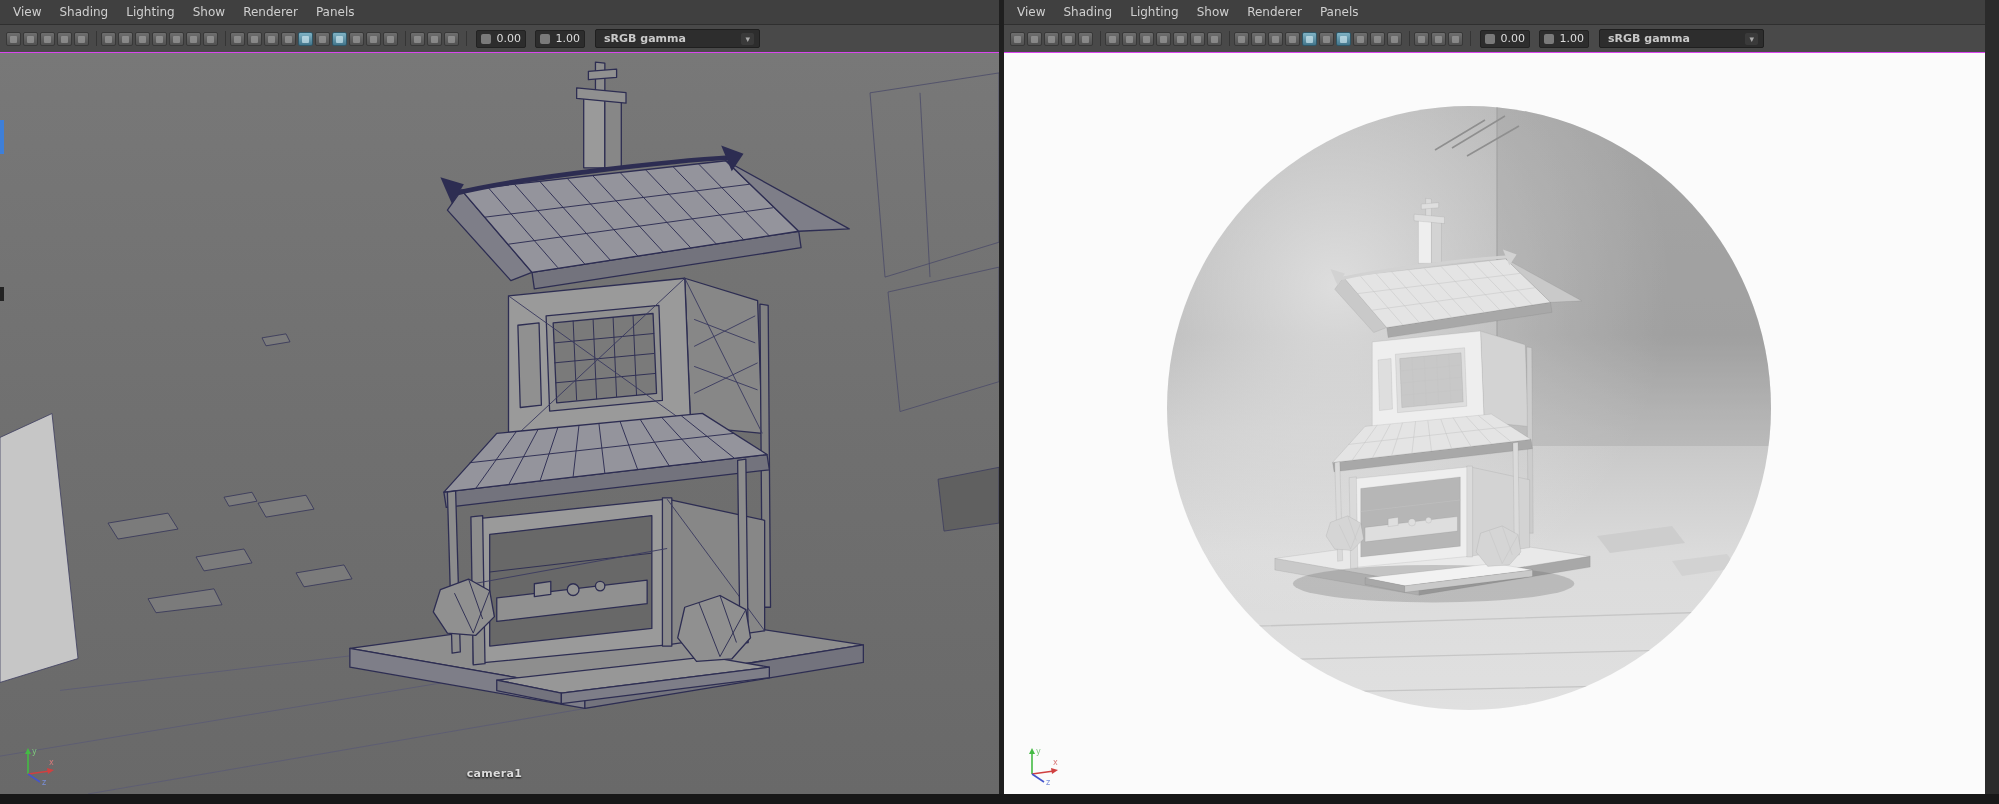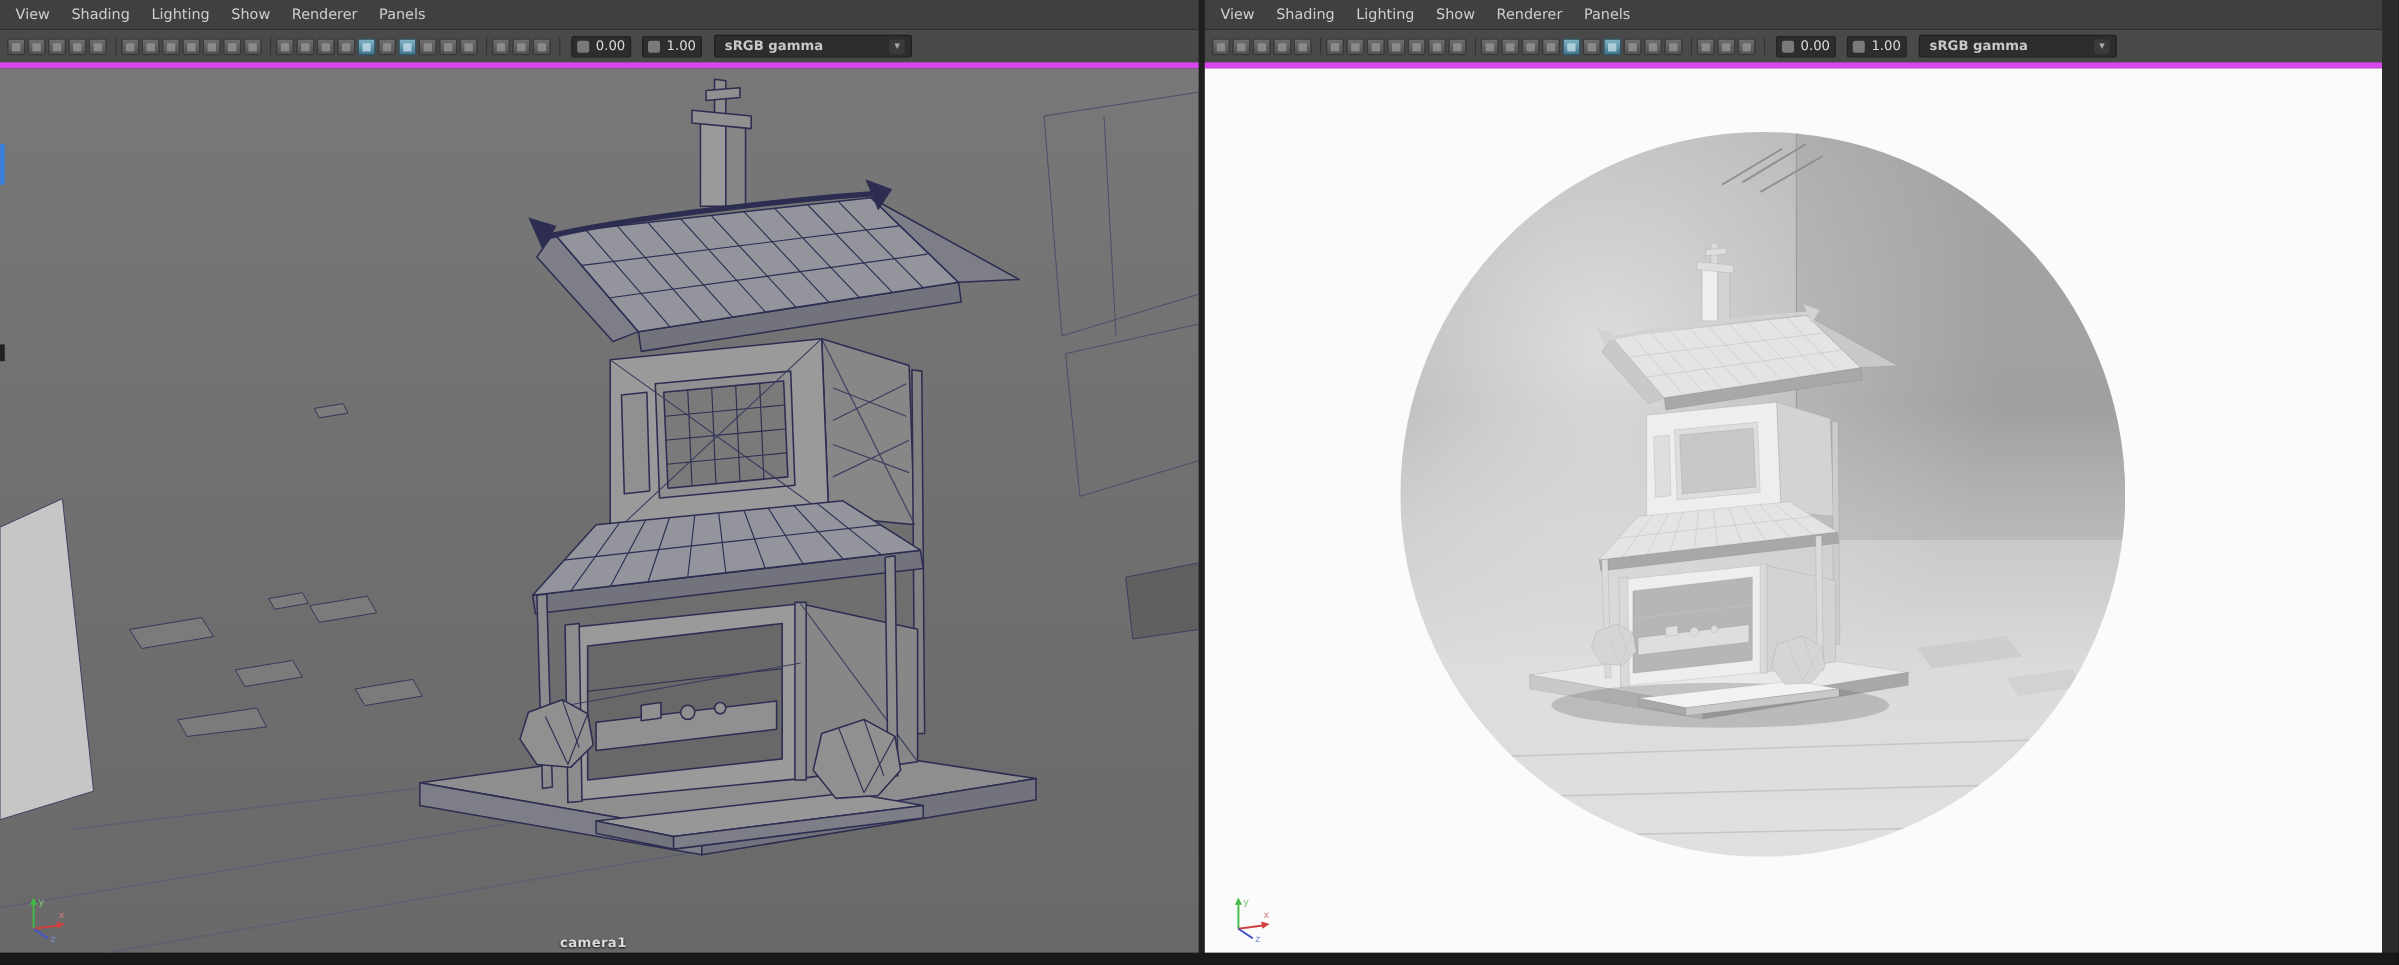--- a/index.html
+++ b/index.html
@@ -16,21 +16,21 @@
   .blue-sliver{position:absolute;left:0;top:120px;width:4px;height:34px;background:#3e7fd8;z-index:6;}
   .dark-notch{position:absolute;left:0;top:287px;width:4px;height:14px;background:#232323;z-index:6;}
 
   
   .menubar{height:24px;background:#404040;display:flex;align-items:center;border-bottom:1px solid #2f2f2f;flex:0 0 auto;}
   .menus{display:flex;align-items:center;padding-left:4px;}
   .menu-item{color:#cfcfcf;font-size:12px;padding:0 9px;line-height:23px;cursor:default;white-space:nowrap;}
 
   
   .toolbar{height:27px;background:#494949;display:flex;align-items:center;padding:0 5px;gap:3px;
-           border-bottom:5px solid #d946ef;flex:0 0 auto;}
+           border-bottom:1px solid #d946ef;flex:0 0 auto;}
   .tb-icons{display:flex;align-items:center;}
   .tb-icon{width:15px;height:14px;margin:0 1px;border:1px solid #383838;border-radius:2px;display:inline-block;
            background:linear-gradient(#6e6e6e,#515151);box-sizing:border-box;}
   .tb-icon::after{content:"";display:block;margin:3px auto 0;width:7px;height:7px;background:#a2a2a2;opacity:.65;border-radius:1px;}
   .tb-icon.accent{background:linear-gradient(#7fb2c4,#43768c);border-color:#2e5666;}
   .tb-icon.accent::after{background:#d5ecf4;}
   .tb-sep{width:5px;height:15px;border-right:1px solid #353535;margin:0 3px 0 1px;display:inline-block;}
   .tb-field{display:flex;align-items:center;background:#2d2d2d;border:1px solid #222;height:16px;
             padding:0 4px;margin:0 3px;border-radius:2px;}
   .tb-mini{width:10px;height:10px;background:#7a7a7a;margin-right:4px;border-radius:2px;display:inline-block;}
@@ -42,21 +42,21 @@
 
   
   .viewport{position:relative;flex:1;overflow:hidden;}
   .vp-left{background:linear-gradient(#787878 0%,#6f6f6f 55%,#696969 100%);}
   .vp-right{background:#fbfbfb;}
   .scene-svg{position:absolute;left:0;top:0;width:100%;height:100%;}
   .house-wrap-left{position:absolute;left:332px;top:2px;width:541px;height:705px;}
   .render-slot{position:absolute;left:260px;top:141px;width:332px;height:433px;z-index:3;}
   .house{display:block;width:100%;height:100%;}
 
-  .camera-label{position:absolute;left:49.5%;bottom:2px;transform:translateX(-50%);
+  .camera-label{position:absolute;left:49.5%;bottom:14px;transform:translateX(-50%);
                 color:#dcdcdc;font-size:11px;font-weight:bold;letter-spacing:.3px;
                 text-shadow:0 1px 2px rgba(0,0,0,.9);z-index:4;text-align:center;}
 
   .gizmo{position:absolute;left:14px;bottom:8px;width:44px;height:44px;z-index:4;}
 
   
   .vignette{position:absolute;left:163px;top:53px;width:604px;height:604px;border-radius:50%;overflow:hidden;z-index:2;
     background:
       radial-gradient(circle at 28% 30%, rgba(236,236,236,.78), rgba(236,236,236,0) 55%),
       linear-gradient(to bottom,#aeaeae 0%,#a8a8a8 38%,#c6c6c6 54%,#dbdbdb 74%,#e0e0e0 100%);}

